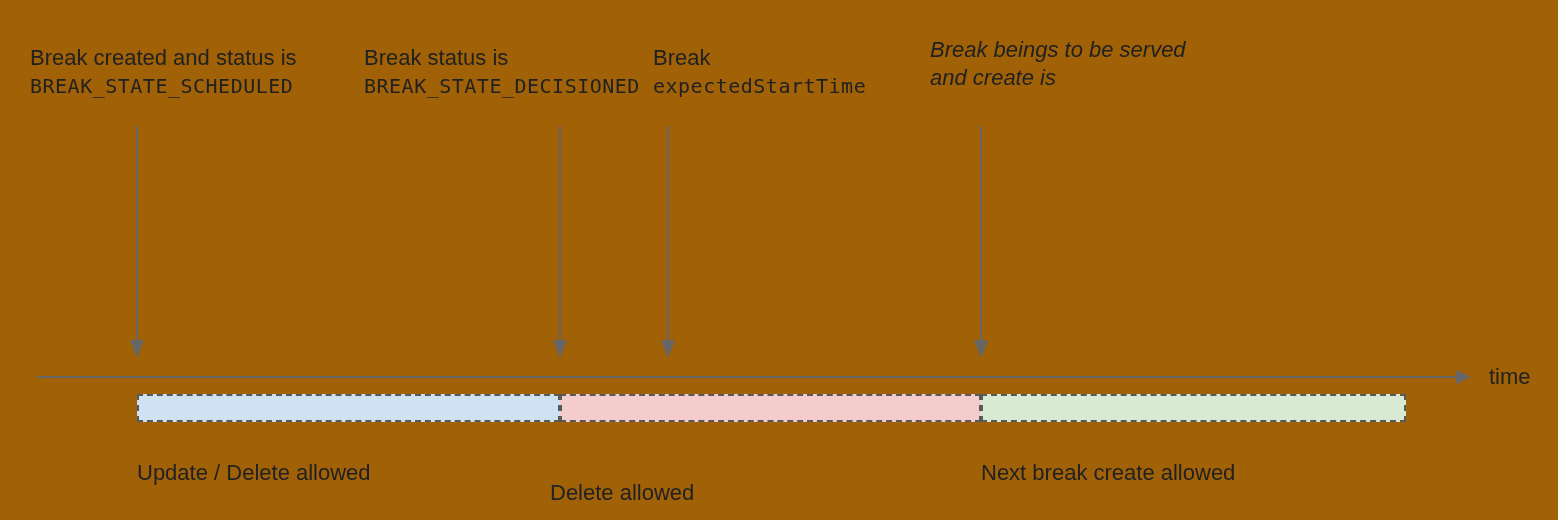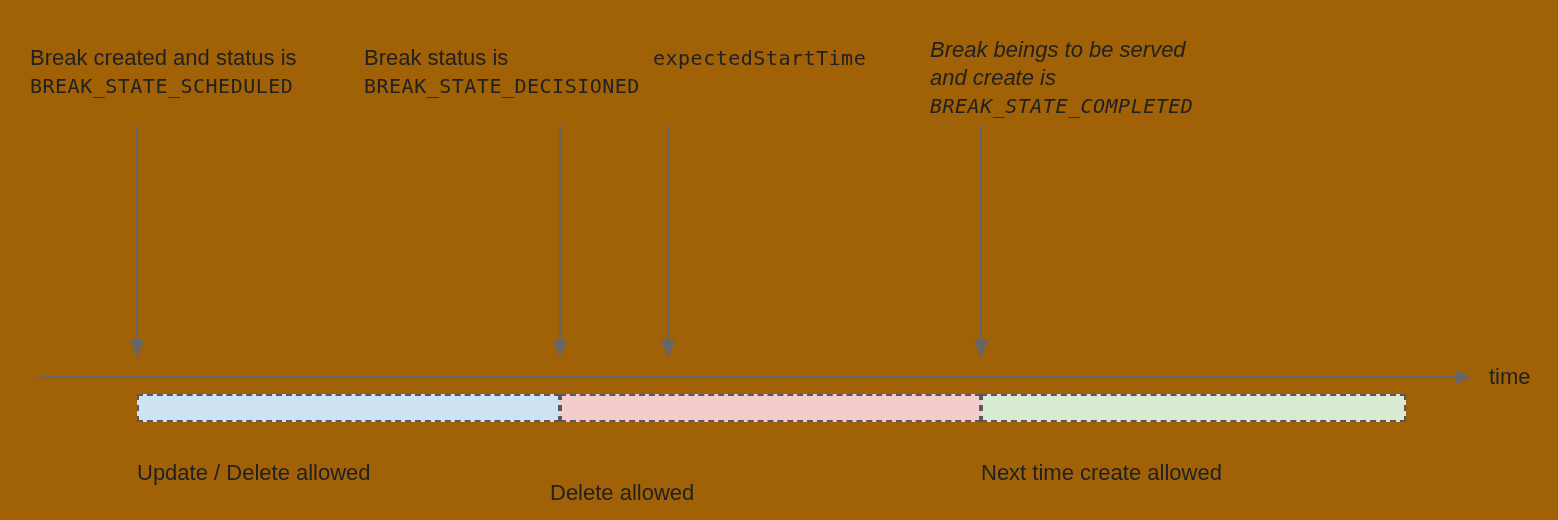--- a/index.html
+++ b/index.html
@@ -60,27 +60,27 @@
     <span class="line">Break created and status is</span>
     <span class="line code">BREAK_STATE_SCHEDULED</span>
   </div>
 
   <div class="ann ann-2">
     <span class="line">Break status is</span>
     <span class="line code">BREAK_STATE_DECISIONED</span>
   </div>
 
   <div class="ann ann-3">
+    <span class="line">Break</span>
     <span class="line code">expectedStartTime</span>
   </div>
 
   <div class="ann ann-4">
     <span class="line">Break beings to be served</span>
     <span class="line">and create is</span>
-    <span class="line code">BREAK_STATE_COMPLETED</span>
   </div>
 
   <div class="varrow-line ar-1"></div>
   <div class="varrow-head arh-1"></div>
 
   <div class="varrow-line ar-2"></div>
   <div class="varrow-head arh-2"></div>
 
   <div class="varrow-line ar-3"></div>
   <div class="varrow-head arh-3"></div>
@@ -91,15 +91,15 @@
   <div class="axis-line"></div>
   <div class="axis-head"></div>
   <div class="axis-label">time</div>
 
   <div class="seg seg-blue"></div>
   <div class="seg seg-pink"></div>
   <div class="seg seg-green"></div>
 
   <div class="seg-label lbl-1">Update / Delete allowed</div>
   <div class="seg-label lbl-2">Delete allowed</div>
-  <div class="seg-label lbl-3">Next time create allowed</div>
+  <div class="seg-label lbl-3">Next break create allowed</div>
 
 </div>
 
 </body></html>

